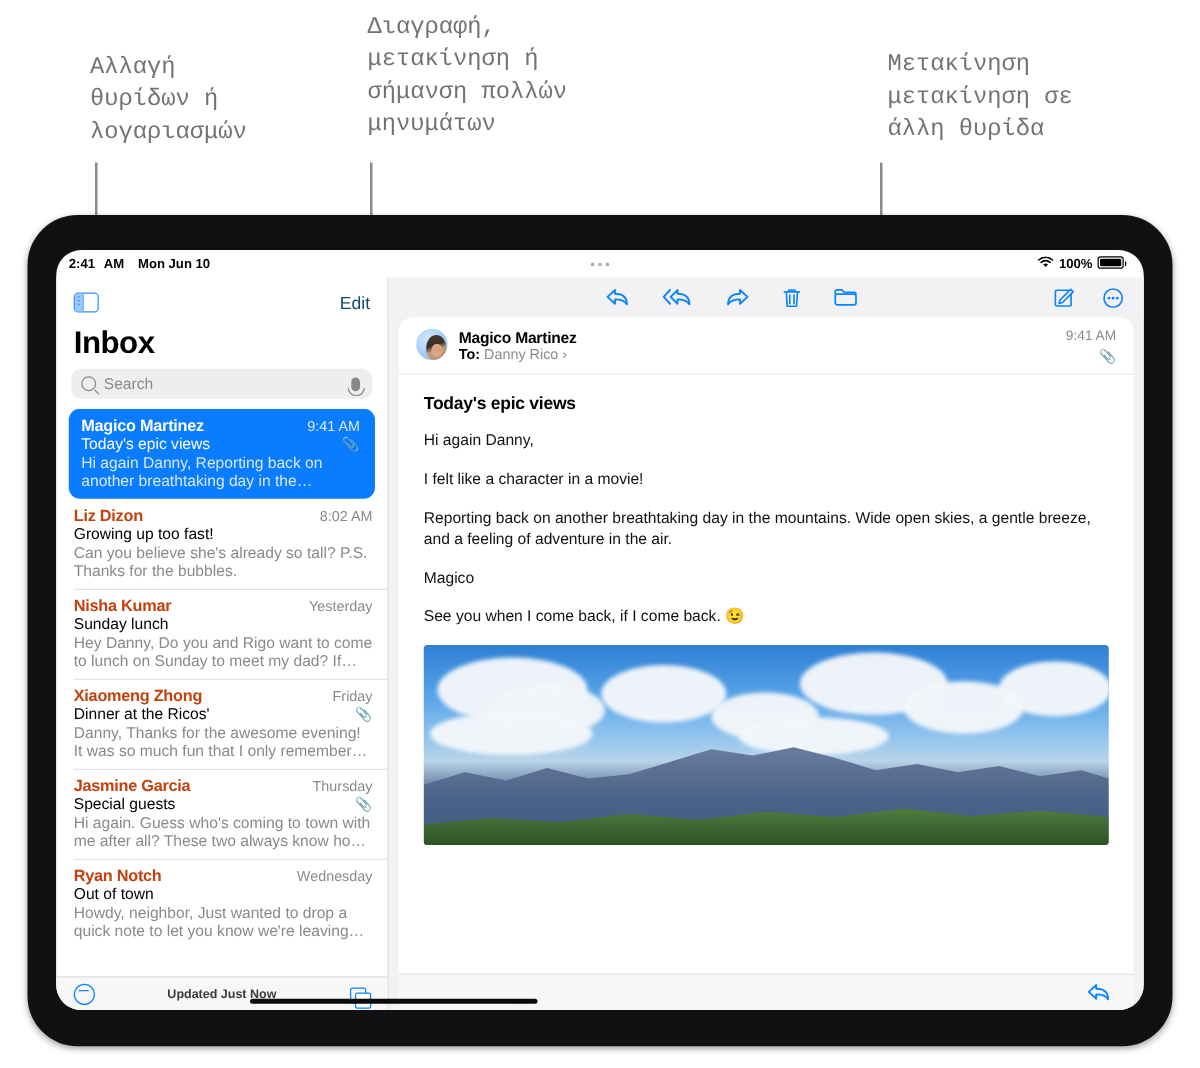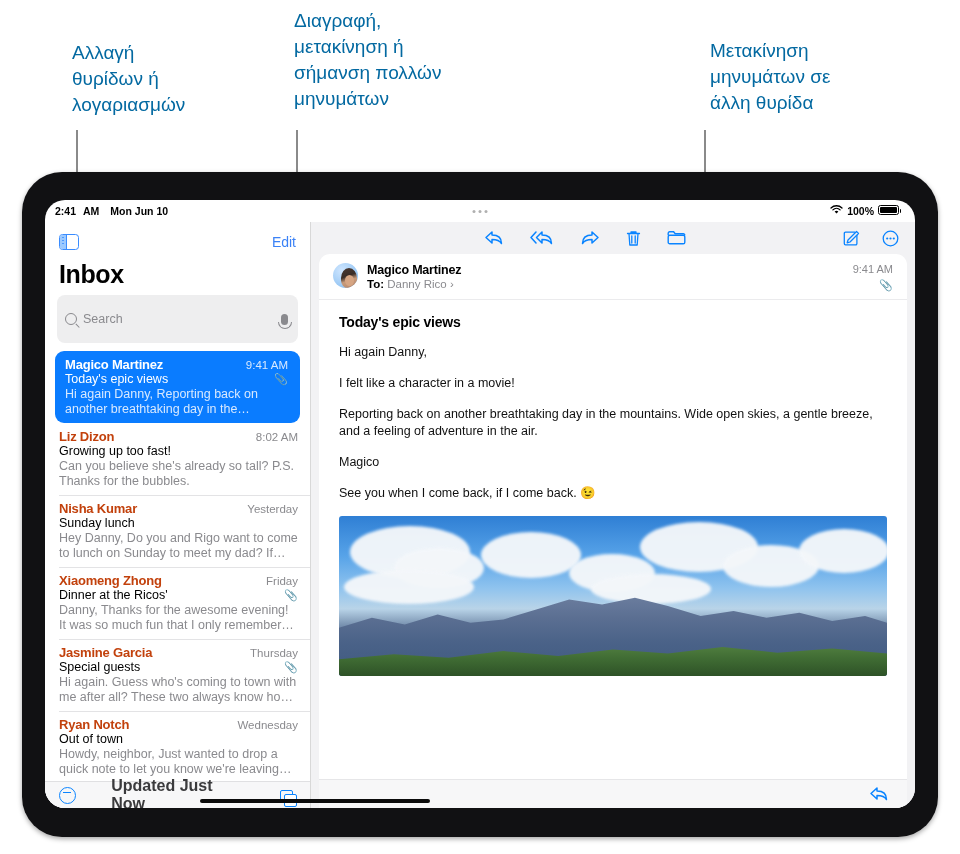--- a/index.html
+++ b/index.html
@@ -7,24 +7,24 @@
     width: 960px; height: 854px;
     background: #ffffff;
     font-family: "Liberation Sans", sans-serif;
     overflow: hidden;
   }
   #root { position: relative; width: 960px; height: 854px; background:#fff; }
 
   
   .callout {
     position: absolute;
-    font-family: Liberation Sans, sans-serif;
+    font-family: Liberation Mono, monospace;
     font-size: 19px;
     line-height: 26px;
-    color: #0369a1;
+    color: #737373;
     white-space: pre-line;
   }
   .leader {
     position: absolute;
     width: 2px;
     background: #8a8a8a;
   }
 
   
   #device {
@@ -82,26 +82,26 @@
     border-right: 1px solid #d8d8d8;
     min-height:0;
   }
   .ml-top {
     display:flex; align-items:center; justify-content:space-between;
     padding: 4px 14px 0 14px; height: 32px;
   }
   .sidebar-toggle { width:20px;height:16px;border:1.7px solid #3a8cff;border-radius:3.5px;position:relative;box-sizing:border-box;}
   .sidebar-toggle::before{content:"";position:absolute;left:0;top:0;bottom:0;width:6px;background:#9ccaff;border-right:1.5px solid #3a8cff;border-radius:2px 0 0 2px;}
   .sidebar-toggle i{position:absolute;left:1.6px;top:2px;width:2.6px;height:1px;background:#4d99ff;box-shadow:0 3px 0 #4d99ff, 0 6px 0 #4d99ff;}
-  .edit-btn { color:#3b82f6; font-size:14px; cursor:pointer; }
+  .edit-btn { color:#0c4a6e; font-size:14px; cursor:pointer; }
 
   .ml-title { font-size:25px; font-weight:bold; letter-spacing:-0.4px; padding: 2px 14px 6px 14px; color:#000;}
   .searchbar {
     margin: 0 12px 8px 12px; height: 24px; background:#eeeeef; border-radius:8px;
-    display:flex; align-items:center; padding: 12px 8px; gap:6px;
+    display:flex; align-items:center; padding: 0 8px; gap:6px;
   }
   .search-icon { width:10px;height:10px;border:1.4px solid #8a8a8e;border-radius:50%;position:relative;flex:0 0 auto;}
   .search-icon::after{content:"";position:absolute;right:-3.5px;bottom:-2px;width:4.5px;height:1.4px;background:#8a8a8e;transform:rotate(45deg);}
   .search-ph { color:#8a8a8e; font-size:12.5px; flex:1; }
   .mic { width:7px;height:11px;border-radius:4px;background:#8a8a8e;position:relative;flex:0 0 auto;margin-right:2px;}
   .mic::after{content:"";position:absolute;left:-3.2px;bottom:-4px;width:12px;height:6px;border:1.3px solid #8a8a8e;border-top:none;border-radius:0 0 7px 7px;}
 
   .ml-scroll { flex:1; overflow:hidden; }
   .mail-item {
     padding: 6px 12px 7px 14px;
@@ -127,21 +127,21 @@
   .mail-item.selected .mi-subject { color:#fff; }
   .mail-item.selected .mi-time,
   .mail-item.selected .mi-preview { color:#d8e9ff; }
   .clip { font-size:11px; color:#9b9b9f; }
   .mail-item.selected .clip { color:#d8e9ff; }
 
   .ml-bottom {
     flex:0 0 26px; height:26px; background:#f7f7f8; border-top:1px solid #e0e0e2;
     display:flex; align-items:center; justify-content:space-between; padding:0 14px;
   }
-  .ml-status { font-size:16px; font-weight:bold; color:#3a3a3c; position:absolute; left:50%; transform:translateX(-50%);}
+  .ml-status { font-size:10px; font-weight:bold; color:#3a3a3c; position:absolute; left:50%; transform:translateX(-50%);}
   .filter-icon{width:15px;height:15px;border:1.4px solid #0a84ff;border-radius:50%;position:relative;}
   .filter-icon i{position:absolute;left:3px;top:4px;width:7.5px;height:1.3px;background:#0a84ff;box-shadow:0 3px 0 -0.7px #0a84ff, 0 5.6px 0 -1.6px #0a84ff;}
   .cards-icon{width:11px;height:11px;border:1.4px solid #0a84ff;border-radius:2px;position:relative;margin:3px 3px 0 0;}
   .cards-icon::after{content:"";position:absolute;left:3px;top:3px;width:11px;height:11px;border:1.4px solid #0a84ff;border-radius:2px;background:#fff;}
 
   
   .reader { flex:1; background:#f2f2f4; display:flex; flex-direction:column; min-width:0; min-height:0; }
   .reader-toolbar {
     height:32px; flex:0 0 32px; display:flex; align-items:center; padding:0 16px; background:#f2f2f4;
   }
@@ -201,21 +201,21 @@
 λογαριασμών</div>
   <div class="leader" style="left:76px; top:130px; height:110px;"></div>
 
   <div class="callout" style="left:294px; top:8px; width:240px;">Διαγραφή,
 μετακίνηση ή
 σήμανση πολλών
 μηνυμάτων</div>
   <div class="leader" style="left:296px; top:130px; height:102px;"></div>
 
   <div class="callout" style="left:710px; top:38px; width:220px;">Μετακίνηση
-μηνυμάτων σε
+μετακίνηση σε
 άλλη θυρίδα</div>
   <div class="leader" style="left:704px; top:130px; height:100px;"></div>
 
   <div id="device">
     <div id="screen">
 
       <div class="statusbar">
         <div class="sb-left">
           <span>2:41</span>
           <span>AM</span>

